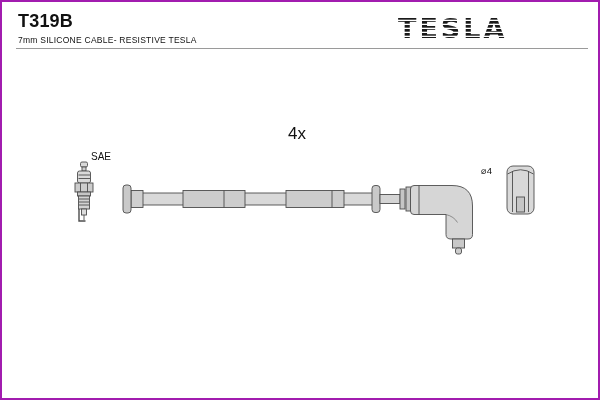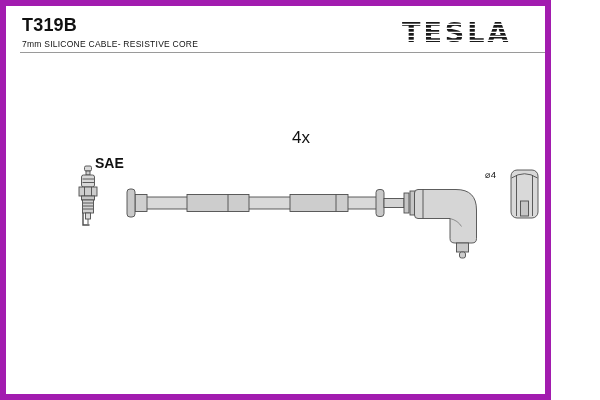--- a/index.html
+++ b/index.html
@@ -1,22 +1,22 @@
 <!DOCTYPE html>
 <html><head>
 <meta charset="utf-8">
 <style>
   * { margin: 0; padding: 0; box-sizing: border-box; }
   html, body { background: #ffffff; }
   .page {
     position: relative;
-    width: 551px;
+    width: 600px;
     height: 400px;
     background: #ffffff;
-    border: 6px solid #a21caf;
+    border: 2px solid #a21caf;
     font-family: "Liberation Sans", "DejaVu Sans", sans-serif;
     overflow: hidden;
     color: #111111;
   }
   .part-number {
     position: absolute;
     left: 16px;
     top: 9px;
     font-size: 18px;
     font-weight: bold;
@@ -52,42 +52,42 @@
   .qty-label {
     position: absolute;
     left: 286px;
     top: 122px;
     font-size: 17px;
   }
   .sae-label {
     position: absolute;
     left: 89px;
     top: 149px;
-    font-size: 14px;
-    font-weight: bold;
+    font-size: 10px;
+    font-weight: normal;
   }
   .dia-label {
     position: absolute;
     left: 479px;
     top: 163px;
     font-size: 9.5px;
   }
   .drawing {
     position: absolute;
     left: 0;
     top: 0;
   }
 </style>
 </head>
 <body>
 
 <div class="page">
 
   <div class="part-number">T319B</div>
-  <div class="subtitle">7mm SILICONE CABLE- RESISTIVE CORE</div>
+  <div class="subtitle">7mm SILICONE CABLE- RESISTIVE TESLA</div>
 
   <svg class="tesla-logo" width="120" height="32" viewBox="0 0 120 32">
     <defs>
       <pattern id="logoStripes" width="8" height="4" patternUnits="userSpaceOnUse">
         <rect width="8" height="4" fill="#ffffff"></rect>
         <rect width="8" height="2.7" fill="#1a1a1a"></rect>
       </pattern>
     </defs>
     <text x="0" y="25" class="logo-text" fill="url(#logoStripes)">TESLA</text>
   </svg>

